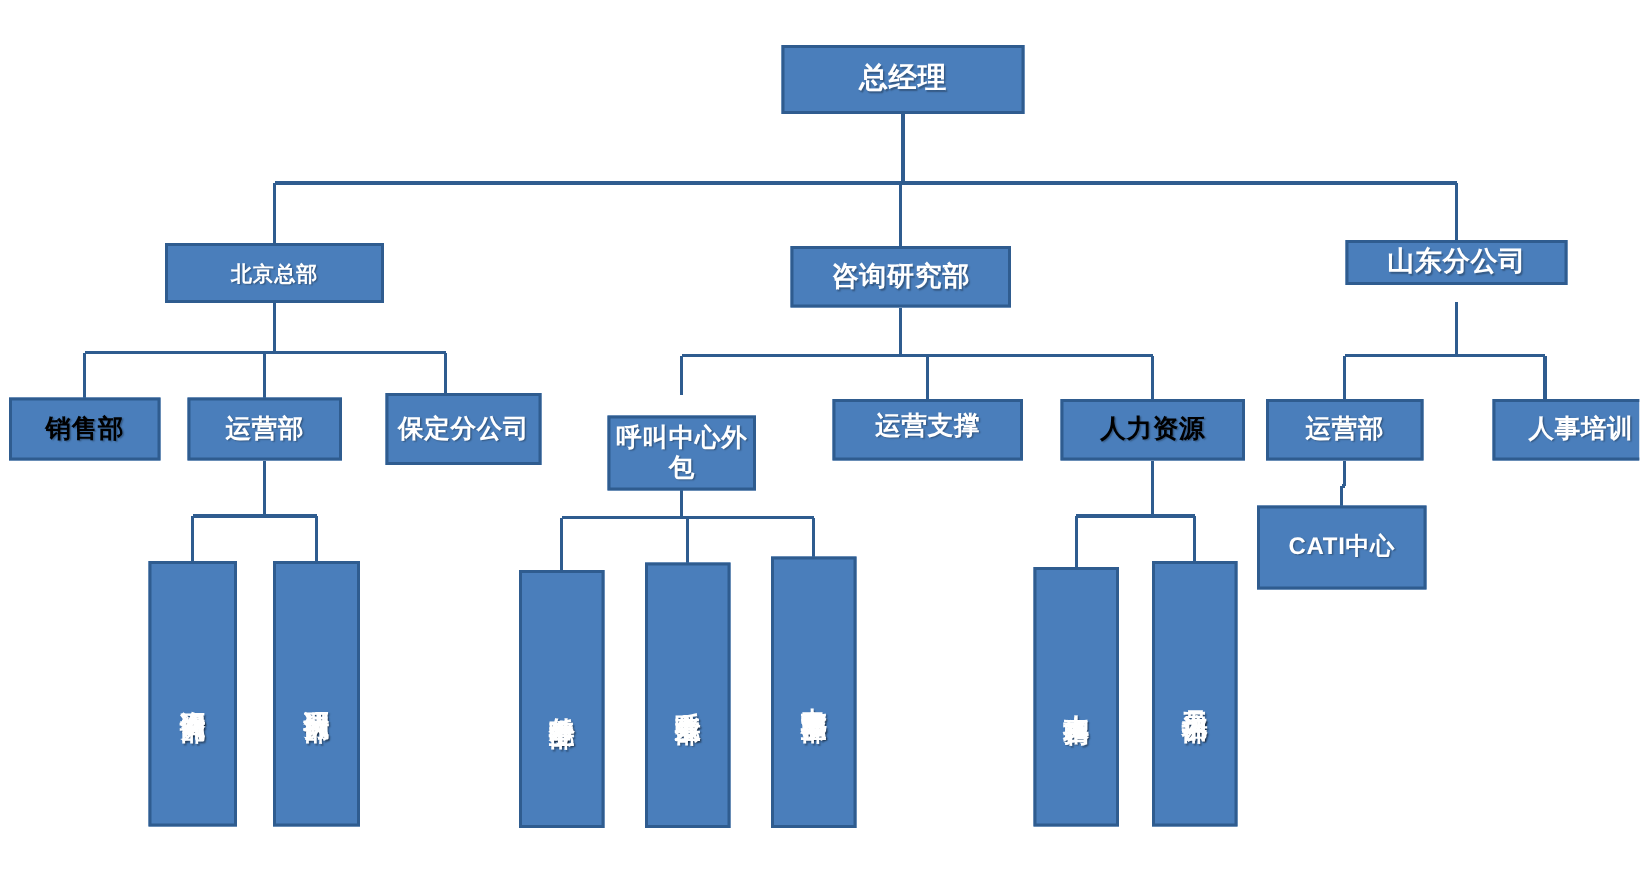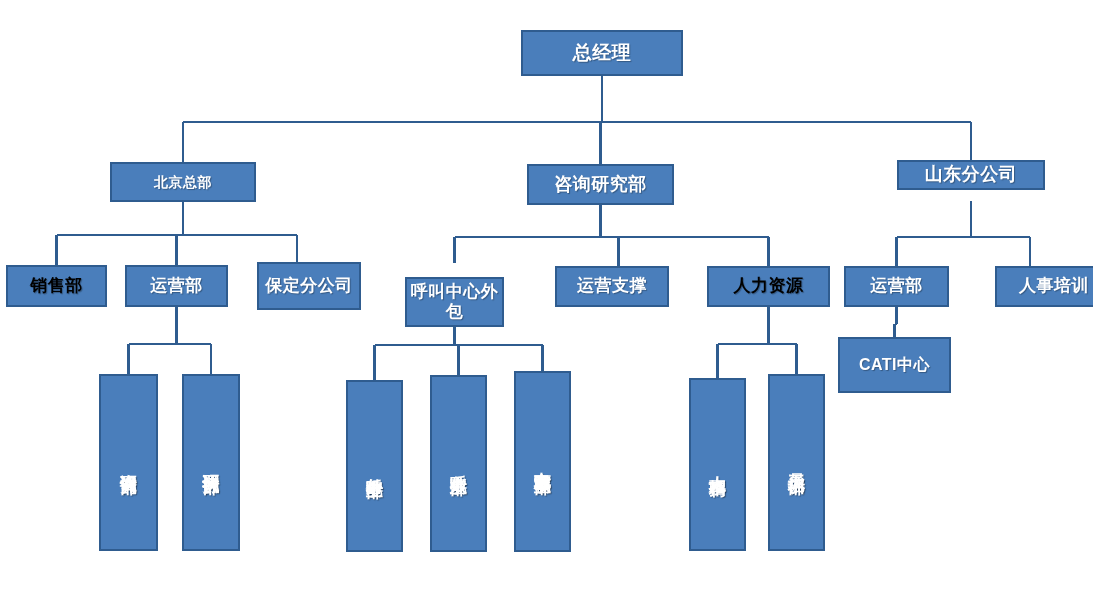--- a/index.html
+++ b/index.html
@@ -93,21 +93,21 @@
 
   <div id="node-layer">
       <div class="node" style="left: 521px; top: 30px; width: 162px; height: 46px; font-size: 19px; background: rgb(74, 126, 187); border-color: rgb(47, 92, 143); color: rgb(255, 255, 255);">总经理</div>
       <div class="node" style="left: 110px; top: 162px; width: 146px; height: 40px; font-size: 14px; background: rgb(74, 126, 187); border-color: rgb(47, 92, 143); color: rgb(255, 255, 255);">北京总部</div>
       <div class="node" style="left: 527px; top: 164px; width: 147px; height: 41px; font-size: 18px; background: rgb(74, 126, 187); border-color: rgb(47, 92, 143); color: rgb(255, 255, 255);">咨询研究部</div>
       <div class="node" style="left: 897px; top: 160px; width: 148px; height: 30px; font-size: 18px; background: rgb(74, 126, 187); border-color: rgb(47, 92, 143); color: rgb(255, 255, 255);">山东分公司</div>
       <div class="node" style="left: 6px; top: 265px; width: 101px; height: 42px; font-size: 17px; background: rgb(74, 126, 187); border-color: rgb(47, 92, 143); color: #000000;">销售部</div>
       <div class="node" style="left: 125px; top: 265px; width: 103px; height: 42px; font-size: 17px; background: rgb(74, 126, 187); border-color: rgb(47, 92, 143); color: rgb(255, 255, 255);">运营部</div>
       <div class="node" style="left: 245px; top: 262px; width: 104px; height: 48px; font-size: 17px; background: rgb(74, 126, 187); border-color: rgb(47, 92, 143); color: rgb(255, 255, 255); margin-left: 12px;">保定分公司</div>
       <div class="node" style="left: 405px; top: 263px; width: 99px; height: 50px; font-size: 17px; background: rgb(74, 126, 187); border-color: rgb(47, 92, 143); color: rgb(255, 255, 255); margin-top: 14px;">呼叫中心外包</div>
-      <div class="node" style="left: 555px; top: 266px; width: 114px; height: 41px; font-size: 17px; background: rgb(74, 126, 187); border-color: rgb(47, 92, 143); color: rgb(255, 255, 255);">运营支撑</div>
+      <div class="node" style="left: 555px; top: 266px; width: 127px; height: 41px; font-size: 17px; background: rgb(74, 126, 187); border-color: rgb(47, 92, 143); color: rgb(255, 255, 255); font-family: Liberation Mono, monospace;">运营支撑</div>
       <div class="node" style="left: 707px; top: 266px; width: 123px; height: 41px; font-size: 17px; background: rgb(74, 126, 187); border-color: rgb(47, 92, 143); color: #000000;">人力资源</div>
       <div class="node" style="left: 844px; top: 266px; width: 105px; height: 41px; font-size: 17px; background: rgb(74, 126, 187); border-color: rgb(47, 92, 143); color: rgb(255, 255, 255);">运营部</div>
       <div class="node" style="left: 971px; top: 266px; width: 118px; height: 41px; font-size: 17px; background: rgb(74, 126, 187); border-color: rgb(47, 92, 143); color: rgb(255, 255, 255); margin-left: 24px;">人事培训</div>
       <div class="node" style="left: 838px; top: 337px; width: 113px; height: 56px; font-size: 16px; background: rgb(74, 126, 187); border-color: rgb(47, 92, 143); color: rgb(255, 255, 255);">CATI中心</div>
       <div class="node vertical" style="left: 99px; top: 374px; width: 59px; height: 177px; font-size: 17px; background: rgb(74, 126, 187); border-color: rgb(47, 92, 143); color: rgb(255, 255, 255);">咨询研究部</div>
       <div class="node vertical" style="left: 182px; top: 374px; width: 58px; height: 177px; font-size: 17px; background: rgb(74, 126, 187); border-color: rgb(47, 92, 143); color: rgb(255, 255, 255);">调研执行部</div>
       <div class="node vertical" style="left: 346px; top: 380px; width: 57px; height: 172px; font-size: 17px; background: rgb(74, 126, 187); border-color: rgb(47, 92, 143); color: rgb(255, 255, 255);">外呼事业部</div>
       <div class="node vertical" style="left: 430px; top: 375px; width: 57px; height: 177px; font-size: 17px; background: rgb(74, 126, 187); border-color: rgb(47, 92, 143); color: rgb(255, 255, 255);">呼入事业部</div>
       <div class="node vertical" style="left: 514px; top: 371px; width: 57px; height: 181px; font-size: 17px; background: rgb(74, 126, 187); border-color: rgb(47, 92, 143); color: rgb(255, 255, 255);">电商审核事业部</div>
       <div class="node vertical" style="left: 689px; top: 378px; width: 57px; height: 173px; font-size: 17px; background: rgb(74, 126, 187); border-color: rgb(47, 92, 143); color: rgb(255, 255, 255);">人事招聘</div>

